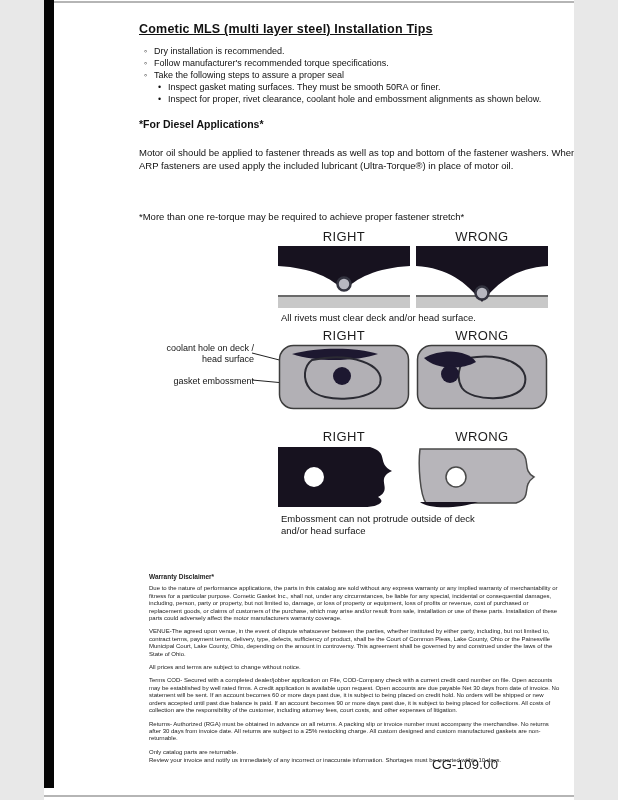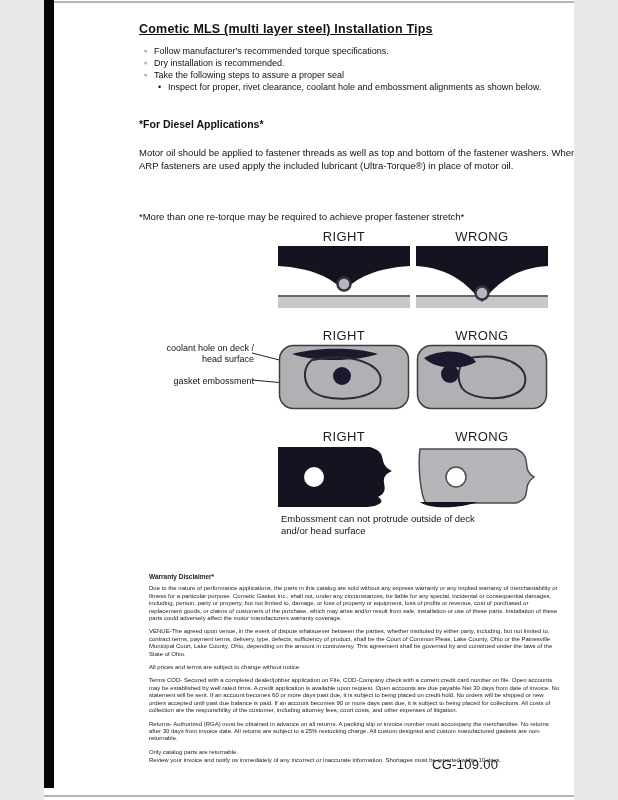--- a/index.html
+++ b/index.html
@@ -50,23 +50,24 @@
 
 <div class="page">
 
   <div class="abs scan-edge" style="top:1px;"></div>
   <div class="abs scan-edge" style="top:795px;"></div>
   <div class="abs binder-bar"></div>
 
   <div class="abs doc-title">Cometic MLS (multi layer steel) Installation Tips</div>
 
   <div class="abs tip-list">
+    <div class="tip-item">Dry installation is recommended.</div>
     <div class="tip-item">Follow manufacturer's recommended torque specifications.</div>
-    <div class="tip-item">Dry installation is recommended.</div>
     <div class="tip-item">Take the following steps to assure a proper seal</div>
+    <div class="tip-sub">Inspect gasket mating surfaces.  They must be smooth 50RA or finer.</div>
     <div class="tip-sub">Inspect for proper, rivet clearance, coolant hole and embossment alignments as shown below.</div>
   </div>
 
   <div class="abs diesel-heading">*For Diesel Applications*</div>
   <div class="abs body-para para1">Motor oil should be applied to fastener threads as well as top and bottom of the fastener washers. When ARP fasteners are used apply the included lubricant (Ultra-Torque®) in place of motor oil.</div>
   <div class="abs retorque-note">*More than one re-torque may be required to achieve proper fastener stretch*</div>
 
   <div class="abs col-head col-right" style="top:229px;">RIGHT</div>
   <div class="abs col-head col-wrong" style="top:229px;">WRONG</div>
 
@@ -81,20 +82,21 @@
   </div>
   <div class="abs fig" style="left:372px;top:246px;height:62px;">
     <svg viewBox="0 0 132 62">
       <rect width="132" height="62" fill="#ffffff"></rect>
       <rect y="49" width="132" height="13" fill="#c8c8c8"></rect>
       <rect y="49" width="132" height="2" fill="#6a6a6a"></rect>
       <path d="M0,0 H132 V20 C100,22 82,36 66,56 C50,36 32,22 0,20 Z" fill="#17121f"></path>
       <circle cx="66" cy="47" r="6.5" fill="#b7b7c0" stroke="#33333f" stroke-width="2.5"></circle>
     </svg>
   </div>
+  <div class="abs caption" style="top:312px;">All rivets must clear deck and/or head surface.</div>
 
   <div class="abs col-head col-right" style="top:328px;">RIGHT</div>
   <div class="abs col-head col-wrong" style="top:328px;">WRONG</div>
 
   <div class="abs diag-label lbl-coolant">coolant hole on deck / head surface</div>
   <div class="abs diag-label lbl-emboss">gasket embossment</div>
 
   <svg class="abs" style="left:206px;top:348px;width:110px;height:46px;" viewBox="0 0 110 46">
     <line x1="2" y1="5" x2="92" y2="28" stroke="#222" stroke-width="1"></line>
     <line x1="2" y1="32" x2="56" y2="37" stroke="#222" stroke-width="1"></line>

